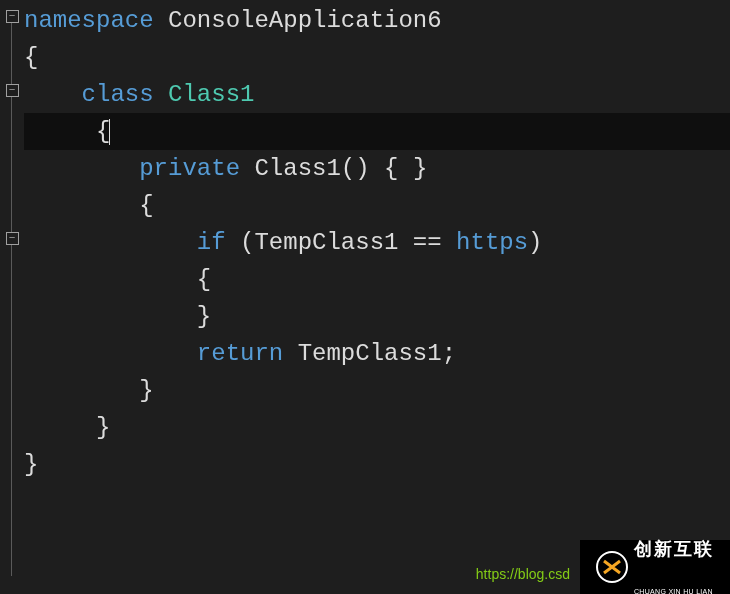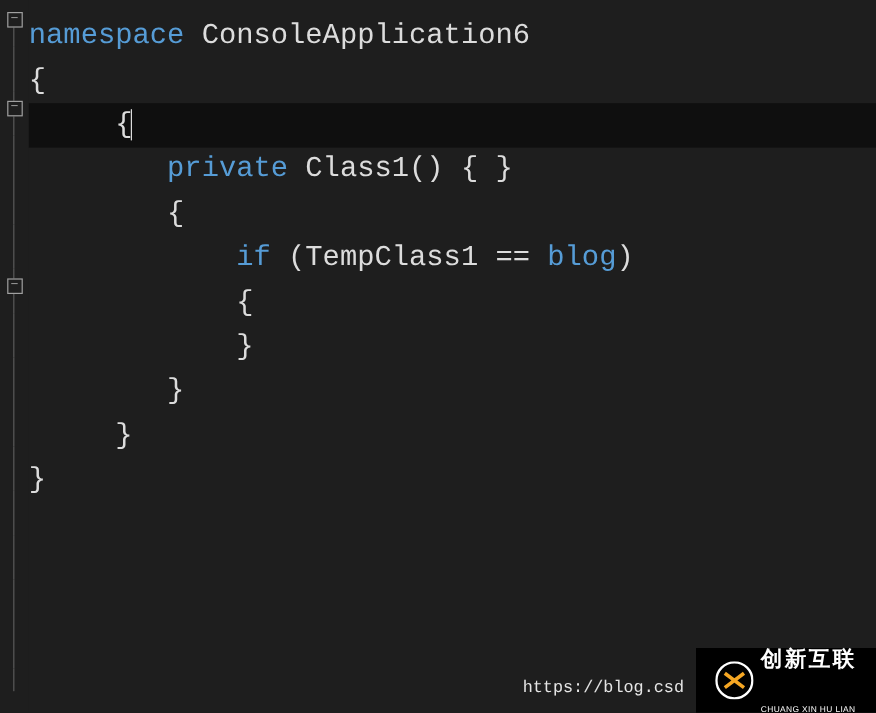--- a/index.html
+++ b/index.html
@@ -50,21 +50,21 @@
   .vline {
     position: absolute;
     width: 1px;
     background: #5a5a5a;
     left: 11px;
     top: 0;
     bottom: 0;
   }
   .code {
     flex: 1;
-    padding-top: 12px;
+    padding-top: 2px;
   }
   .line {
     height: 37px;
     white-space: pre;
     line-height: 37px;
   }
   .line.current {
     background: #0f0f0f;
   }
   .cursor {
@@ -76,23 +76,23 @@
     margin-left: -1px;
   }
   .kw { color: #569cd6; }
   .type { color: #4ec9b0; }
   .default { color: #dcdcdc; }
 
   .watermark {
     position: absolute;
     bottom: 12px;
     right: 160px;
-    color: #e5e5e5;
+    color: #84cc16;
     font-size: 14px;
-    font-family: Liberation Mono, monospace;
+    font-family: Liberation Sans, sans-serif;
   }
   .badge {
     position: absolute;
     bottom: 0;
     right: 0;
     width: 150px;
     height: 54px;
     background: #000;
     display: flex;
     align-items: center;
@@ -179,26 +179,28 @@
       <div class="gutter-line">
         <div class="vline"></div>
       </div>
       <div class="gutter-line">
         <div class="vline" style="bottom: 18px;"></div>
       </div>
     </div>
   <div class="code">
       <div class="line"><span class="kw">namespace</span><span class="default"> </span><span class="default">ConsoleApplication6</span></div>
       <div class="line"><span class="default">{</span></div>
+      <div class="line"><span class="default">    </span><span class="kw">class</span><span class="default"> </span><span class="type">Class1</span></div>
       <div class="line current"><span class="default">     {</span><span class="cursor"></span></div>
       <div class="line"><span class="default">        </span><span class="kw">private</span><span class="default"> Class1() { }</span></div>
       <div class="line"><span class="default">        {</span></div>
-      <div class="line"><span class="default">            </span><span class="kw">if</span><span class="default"> (TempClass1 == </span><span class="kw">blog</span><span class="default">)</span></div>
+      <div class="line"><span class="default">            </span><span class="kw">if</span><span class="default"> (TempClass1 == </span><span class="kw">https</span><span class="default">)</span></div>
       <div class="line"><span class="default">            {</span></div>
       <div class="line"><span class="default">            }</span></div>
+      <div class="line"><span class="default">            </span><span class="kw">return</span><span class="default"> TempClass1;</span></div>
       <div class="line"><span class="default">        }</span></div>
       <div class="line"><span class="default">     }</span></div>
       <div class="line"><span class="default">}</span></div>
     </div>
 </div>
 
 <div class="watermark">https://blog.csd</div>
 
 <div class="badge">
   <div class="badge-logo">

